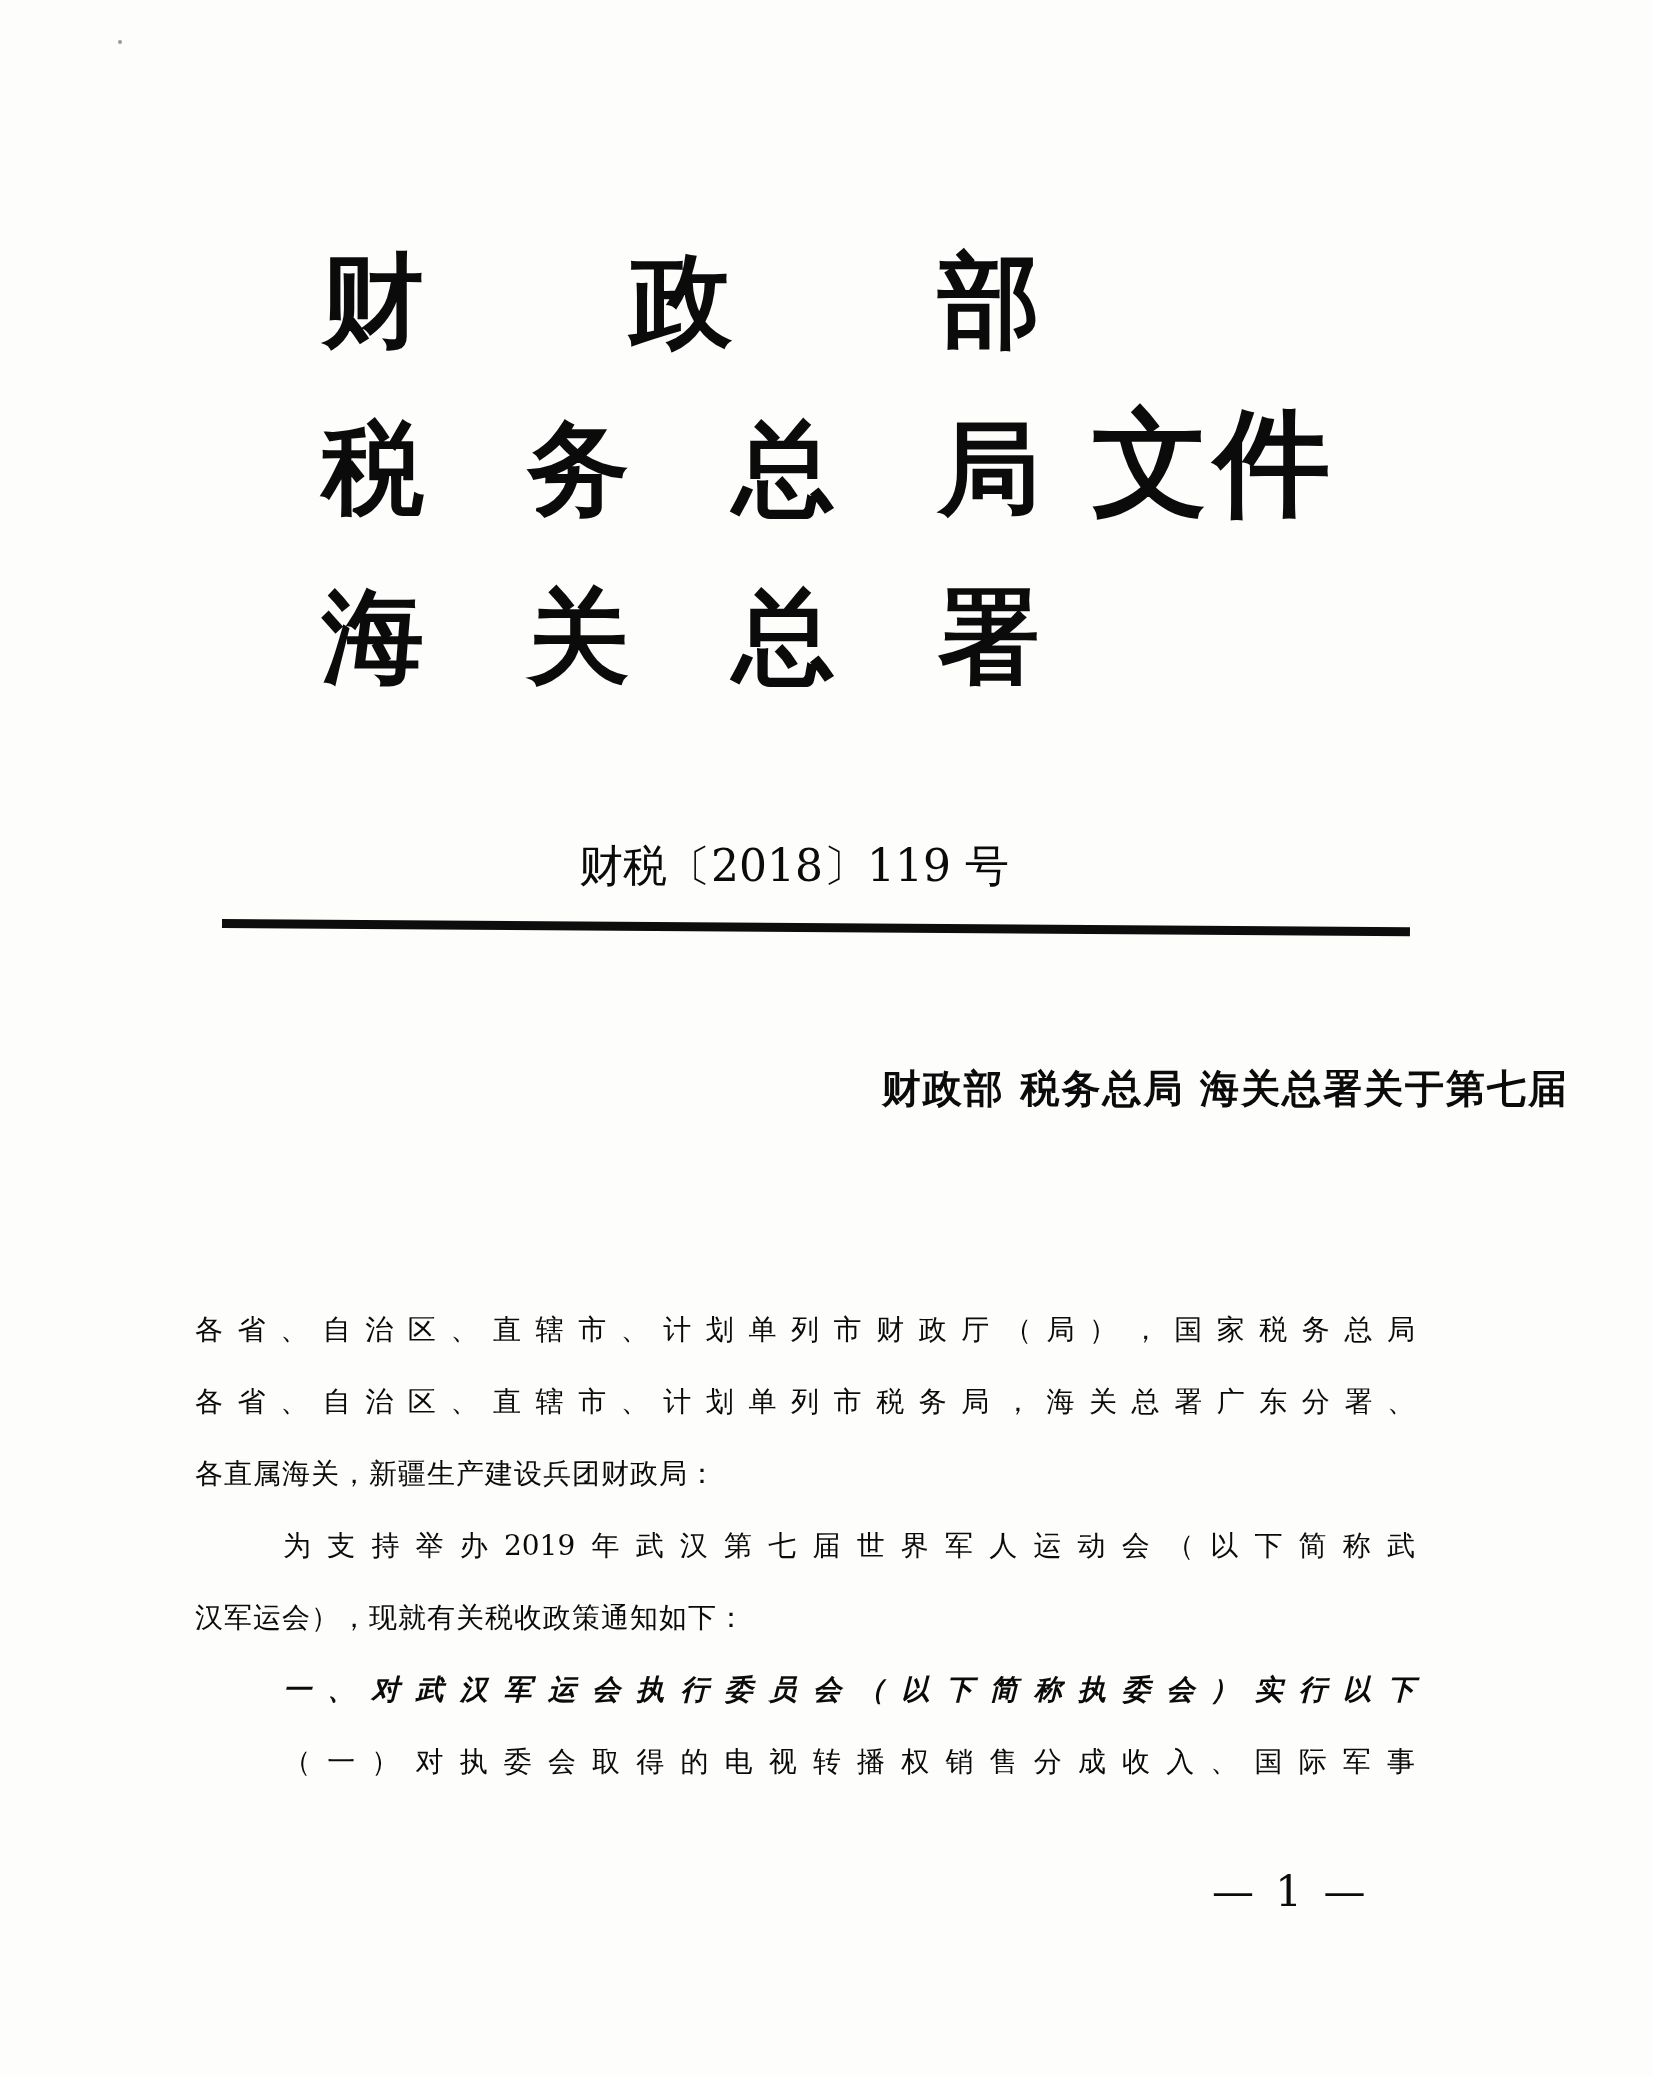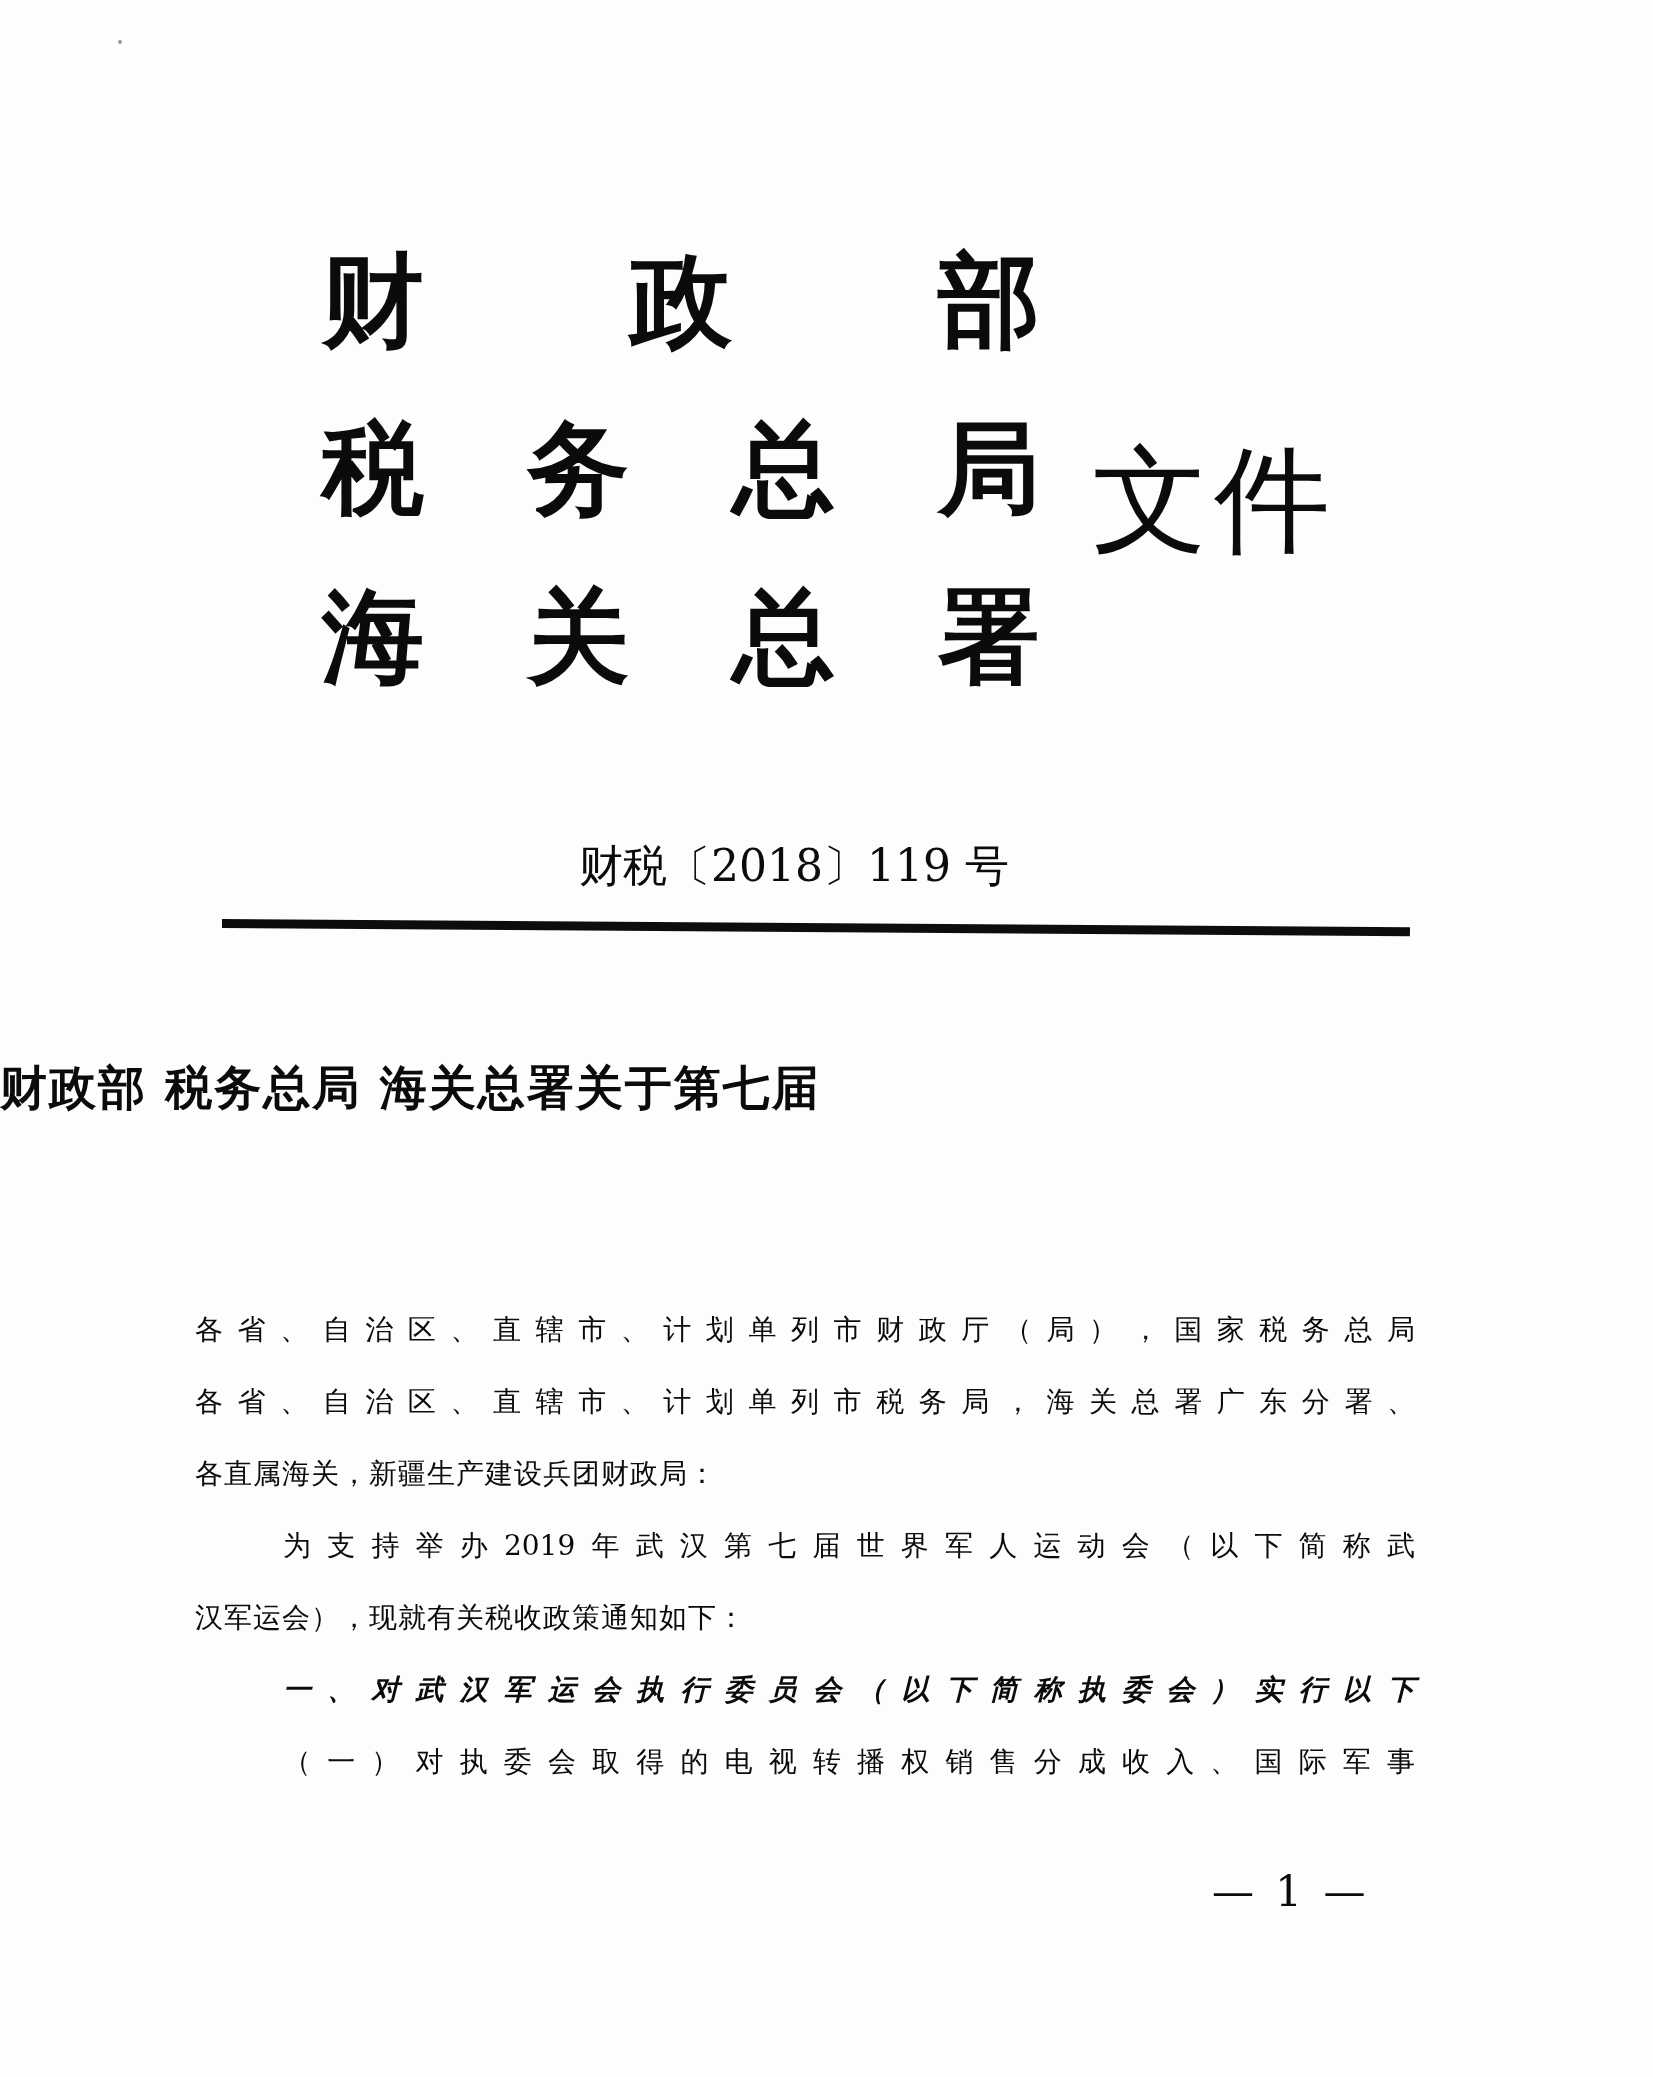--- a/index.html
+++ b/index.html
@@ -15,42 +15,42 @@
   
   .agency-block{position:absolute;left:322px;top:244px;}
   .agency-row{
     display:flex;justify-content:space-between;
     width:718px;height:112px;margin-bottom:56px;
     font-size:102px;line-height:112px;font-weight:700;
     letter-spacing:0;
   }
   .doc-type{
     position:absolute;left:1092px;top:402px;
-    font-size:116px;line-height:120px;font-weight:400;
-    letter-spacing:6px;white-space:nowrap;margin-top:38px;
+    font-size:116px;line-height:120px;font-weight:700;
+    letter-spacing:6px;white-space:nowrap;
   }
   .doc-number{
     position:absolute;left:0;top:838px;width:100%;
     padding-right:65px;box-sizing:border-box;
     text-align:center;
     font-size:44px;line-height:56px;
     font-family:"DejaVu Serif","Liberation Serif",serif;
     white-space:nowrap;
   }
   .header-rule{
     position:absolute;left:222px;top:919px;
     width:1188px;height:9px;background:#0d0d0d;
     transform:rotate(0.4deg);transform-origin:left center;
   }
   
   .doc-title{
     position:absolute;left:0;top:1042px;width:100%;
-    padding-right:114px;box-sizing:border-box;
-    text-align:left;font-weight:700;
-    font-size:47px;line-height:92px;
+    padding-right:84px;box-sizing:border-box;
+    text-align:right;font-weight:700;
+    font-size:39px;line-height:92px;
     letter-spacing:2px;
   }
   
   .body-block{
     position:absolute;left:195px;top:1294px;width:1220px;
     font-size:28px;line-height:72px;
   }
   .body-line{
     height:72px;white-space:nowrap;
     letter-spacing:1px;

